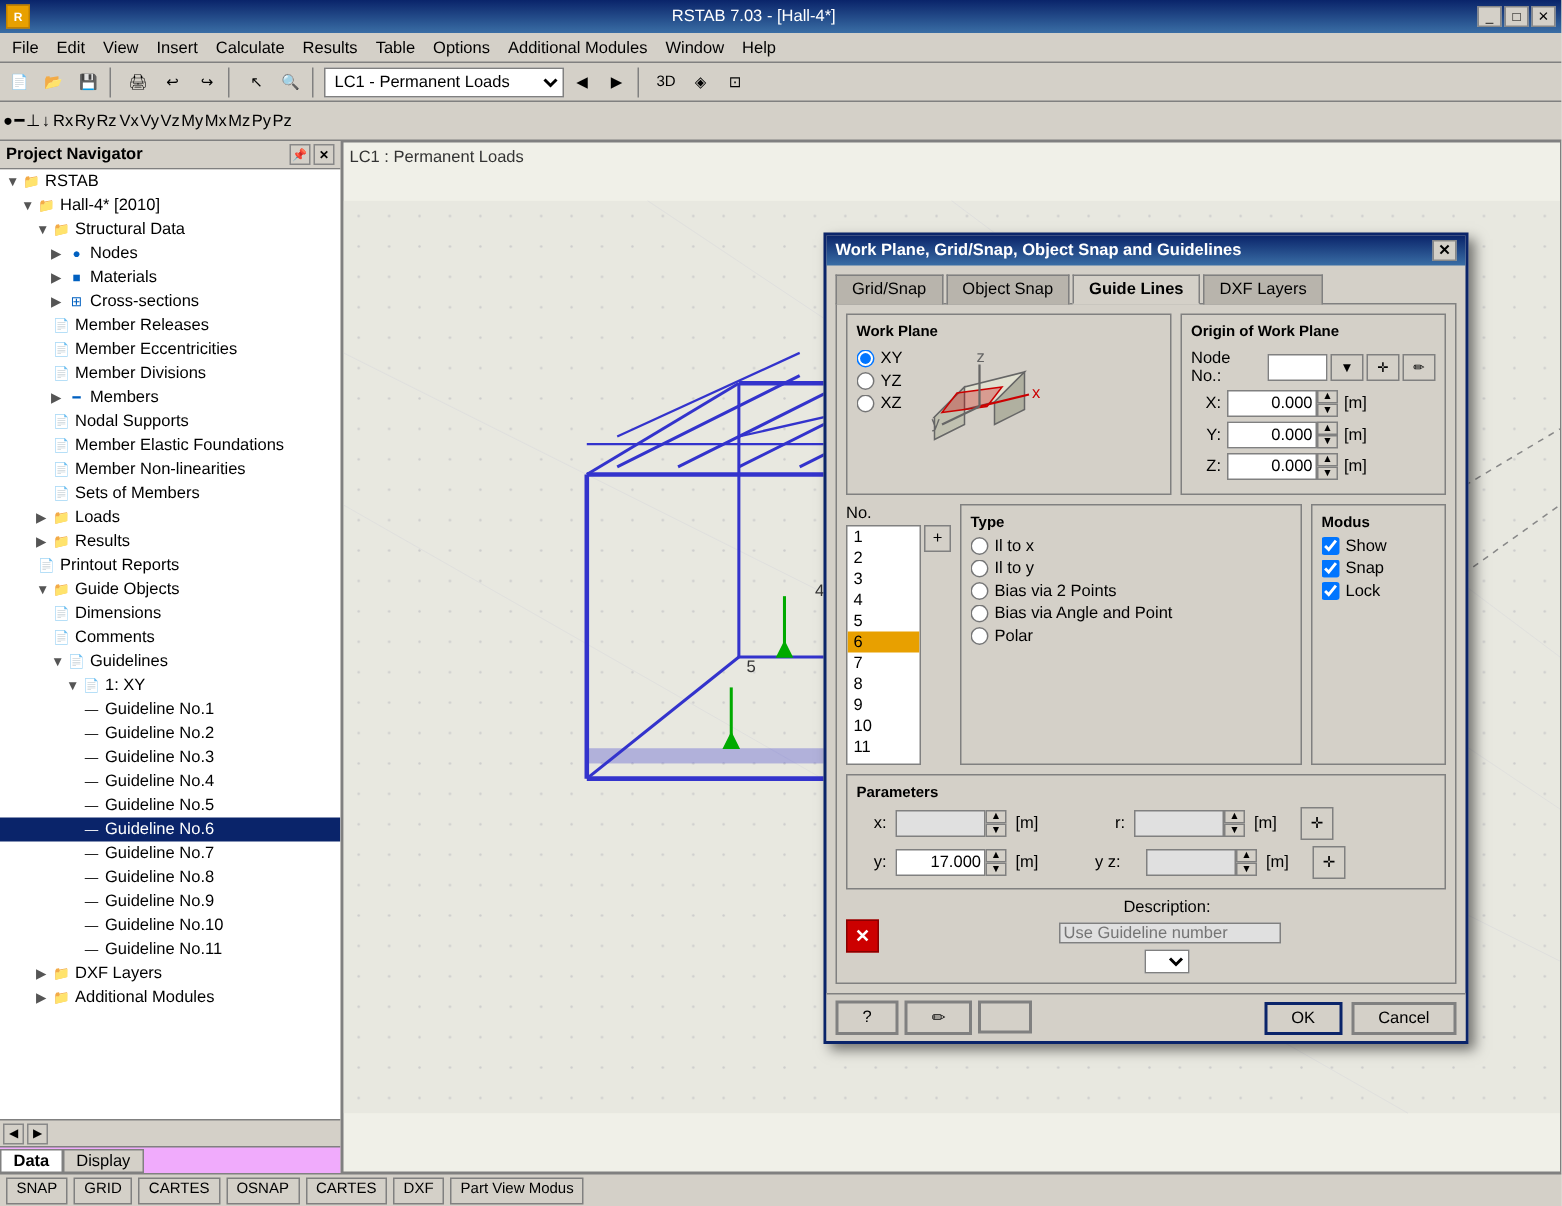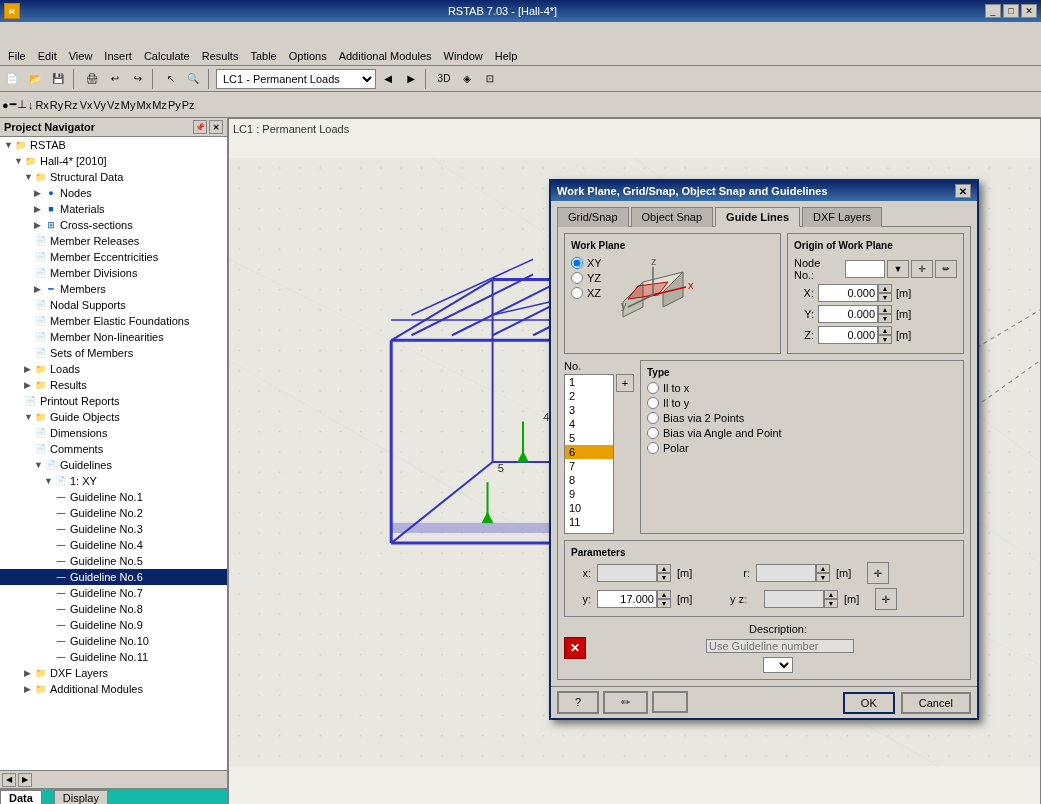--- a/index.html
+++ b/index.html
@@ -3,21 +3,21 @@
   <meta charset="utf-8">
   <style>
     * { box-sizing: border-box; margin: 0; padding: 0; font-family: 'Segoe UI', Tahoma, Geneva, Verdana, sans-serif; font-size: 11px; }
     body { width: 1041px; height: 804px; overflow: hidden; background: #d4d0c8; }
 
     
     #titlebar { background: linear-gradient(to bottom, #0a246a, #3a6ea5); color: white; height: 22px; display: flex; align-items: center; padding: 0 4px; justify-content: space-between; }
     #titlebar .ctrl-btn { width: 16px; height: 14px; background: #d4d0c8; border: 1px solid #888; font-size: 9px; display: flex; align-items: center; justify-content: center; cursor: pointer; color: black; }
 
     
-    #menubar { background: #d4d0c8; height: 20px; display: flex; align-items: center; padding: 0 2px; border-bottom: 1px solid #808080; margin-top: 24px; }
+    #menubar { background: #d4d0c8; height: 20px; display: flex; align-items: center; padding: 0 2px; border-bottom: 1px solid #808080; }
     #menubar span { padding: 1px 6px; cursor: pointer; font-size: 11px; }
 
     
     .toolbar { background: #d4d0c8; height: 26px; display: flex; align-items: center; padding: 0 2px; border-bottom: 1px solid #808080; gap: 1px; flex-wrap: wrap; }
     .toolbar .tb-btn { width: 22px; height: 22px; background: #d4d0c8; border: 1px solid transparent; display: flex; align-items: center; justify-content: center; cursor: pointer; font-size: 10px; }
     .toolbar .sep { width: 5px; height: 20px; border-left: 1px solid #808080; margin: 0 2px; }
     .toolbar .tb-select { height: 20px; font-size: 11px; border: 1px solid #808080; background: white; padding: 0 2px; }
 
     
     #main { display: flex; height: calc(804px - 22px - 20px - 26px - 26px - 22px); }
@@ -389,21 +389,21 @@
         <span class="icon folder-icon">📁</span>
         <span>Additional Modules</span>
       </div>
     </div>
     <div id="nav-scroll">
       <div style="display:flex;gap:2px;">
         <div style="width:14px;height:14px;background:#d4d0c8;border:1px solid #888;display:flex;align-items:center;justify-content:center;font-size:8px;">◀</div>
         <div style="width:14px;height:14px;background:#d4d0c8;border:1px solid #888;display:flex;align-items:center;justify-content:center;font-size:8px;">▶</div>
       </div>
     </div>
-    <div style="height:18px;background:#14b8a6;border-top:1px solid #808080;display:flex;align-items:center;gap:12px;">
+    <div style="height:18px;background:#f0abfc;border-top:1px solid #808080;display:flex;align-items:center;gap:0;">
       <div class="nav-tab active">Data</div>
       <div class="nav-tab">Display</div>
     </div>
   </div>
 
   <div id="view3d">
     <div id="view-label">LC1 : Permanent Loads</div>
     <svg id="structure-svg" viewBox="0 0 800 600" xmlns="http://www.w3.org/2000/svg">
 
       <defs>
@@ -627,20 +627,35 @@
               <div class="radio-item">
                 <input type="radio" name="type" style="">
                 <span>Bias via Angle and Point</span>
               </div>
               <div class="radio-item">
                 <input type="radio" name="type" style="">
                 <span>Polar</span>
               </div>
             </div>
 
+            <div class="modus-section" style="width:90px;">
+              <label>Modus</label>
+              <div class="checkbox-item">
+                <input type="checkbox" checked="" style="">
+                <span>Show</span>
+              </div>
+              <div class="checkbox-item">
+                <input type="checkbox" checked="" style="">
+                <span>Snap</span>
+              </div>
+              <div class="checkbox-item">
+                <input type="checkbox" checked="" style="">
+                <span>Lock</span>
+              </div>
+            </div>
           </div>
 
           <div class="params-section">
             <label>Parameters</label>
             <div class="params-row">
               <span class="field-label">x:</span>
               <div class="spin-wrapper">
                 <input type="text" class="num-input" value="" style="background: rgb(224, 224, 224);">
                 <div class="spin-btns">
                   <div class="spin-btn">▲</div>

